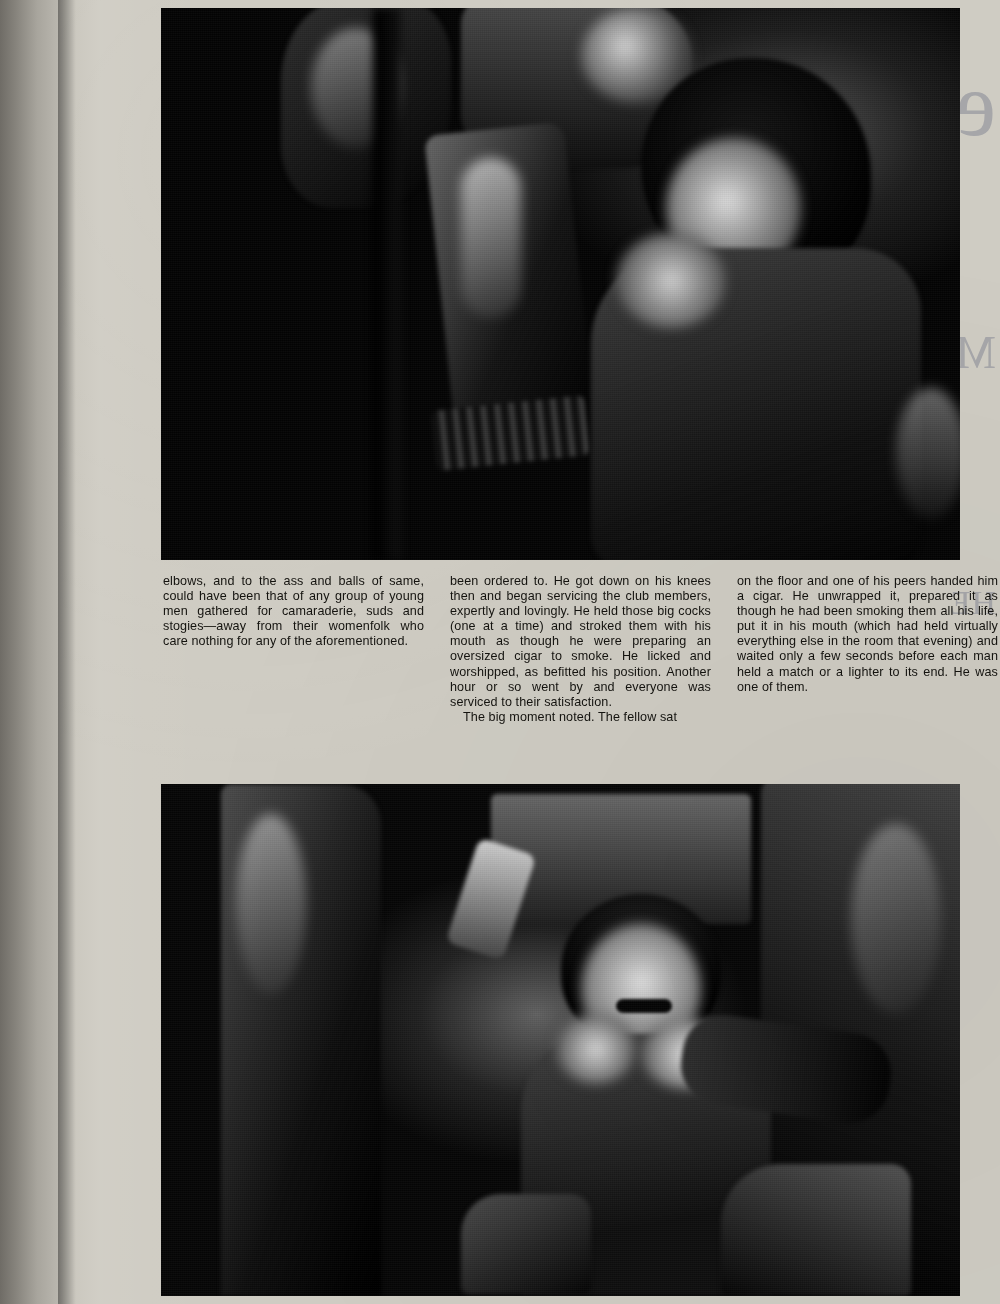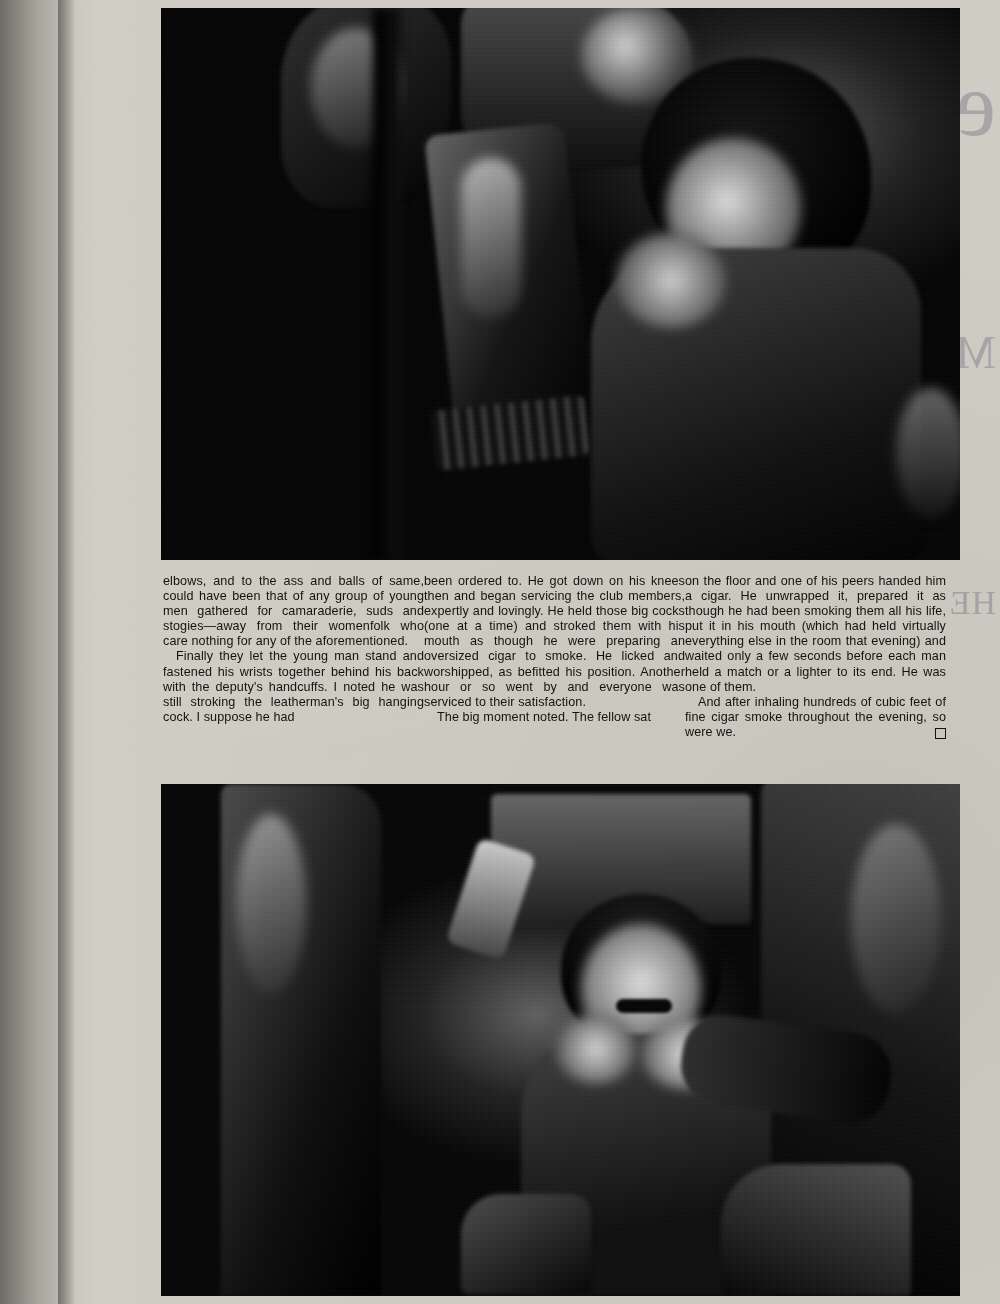--- a/index.html
+++ b/index.html
@@ -107,20 +107,21 @@
   .blob-sharp { position:absolute; filter: blur(2px); }
 
   
   .columns {
     position: absolute;
     left: 103px;
     top: 574px;
     width: 835px;
     height: 195px;
     display: flex;
+    gap: 26px;
     font-family: "Liberation Serif", serif;
   }
   .col {
     width: 261px;
     font-size: 12.6px;
     line-height: 15.1px;
     color: #14130f;
     text-align: justify;
     font-family: "Liberation Sans", sans-serif;
     letter-spacing: .1px;
@@ -171,31 +172,29 @@
       <div class="blob-sharp" style="left:212px;top:0;width:28px;height:552px;background:linear-gradient(90deg,#0a0909,#1c1a19);filter:blur(4px);"></div>
 
       <div class="blob" style="left:735px;top:380px;width:70px;height:130px;background:linear-gradient(180deg,#b0aaa1,#2a2825);opacity:.55;"></div>
       <div class="grain"></div>
     </div>
 
     <div class="columns">
 
       <div class="col clearfix">
         <p>elbows, and to the ass and balls of same, could have been that of any group of young men gathered for camaraderie, suds and stogies—away from their womenfolk who care nothing for any of the aforementioned.</p>
-        <p>Finally they let the young man stand and fastened his wrists together behind his back with the deputy's handcuffs. I noted he was still stroking the leatherman's big hanging cock. I suppose he had</p>
       </div>
 
       <div class="col clearfix">
         <p>been ordered to. He got down on his knees then and began servicing the club members, expertly and lovingly. He held those big cocks (one at a time) and stroked them with his mouth as though he were preparing an oversized cigar to smoke. He licked and worshipped, as befitted his position. Another hour or so went by and everyone was serviced to their satisfaction.</p>
         <p>The big moment noted. The fellow sat</p>
       </div>
 
       <div class="col clearfix">
         <p>on the floor and one of his peers handed him a cigar. He unwrapped it, prepared it as though he had been smoking them all his life, put it in his mouth (which had held virtually everything else in the room that evening) and waited only a few seconds before each man held a match or a lighter to its end. He was one of them.</p>
-        <p><span>And after inhaling hundreds of cubic feet of fine cigar smoke throughout the evening, so were we.</span><span class="endmark"></span></p>
       </div>
 
     </div>
 
     <div class="photo photo-bottom">
 
       <div class="blob-sharp" style="left:60px;top:0px;width:160px;height:512px;background:linear-gradient(110deg,#55504a 0%,#1b1918 60%,#0b0a0a 100%);border-radius:10px 40px 0 0;"></div>
       <div class="blob" style="left:75px;top:30px;width:70px;height:180px;background:linear-gradient(160deg,#c6c0b6,#3b3834);opacity:.65;"></div>
 
       <div class="blob-sharp" style="left:600px;top:-10px;width:210px;height:522px;background:linear-gradient(200deg,#4e4a44 0%,#201e1c 55%,#0c0b0b 100%);border-radius:20px 0 0 0;"></div>

